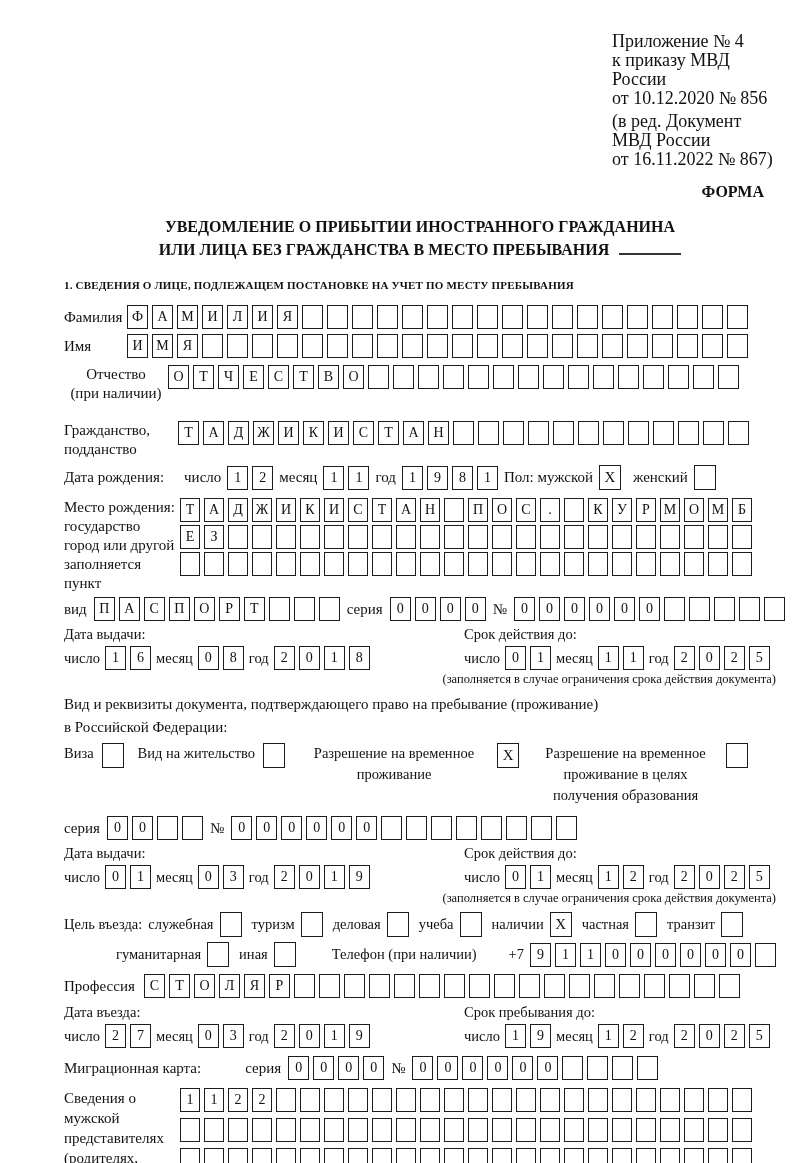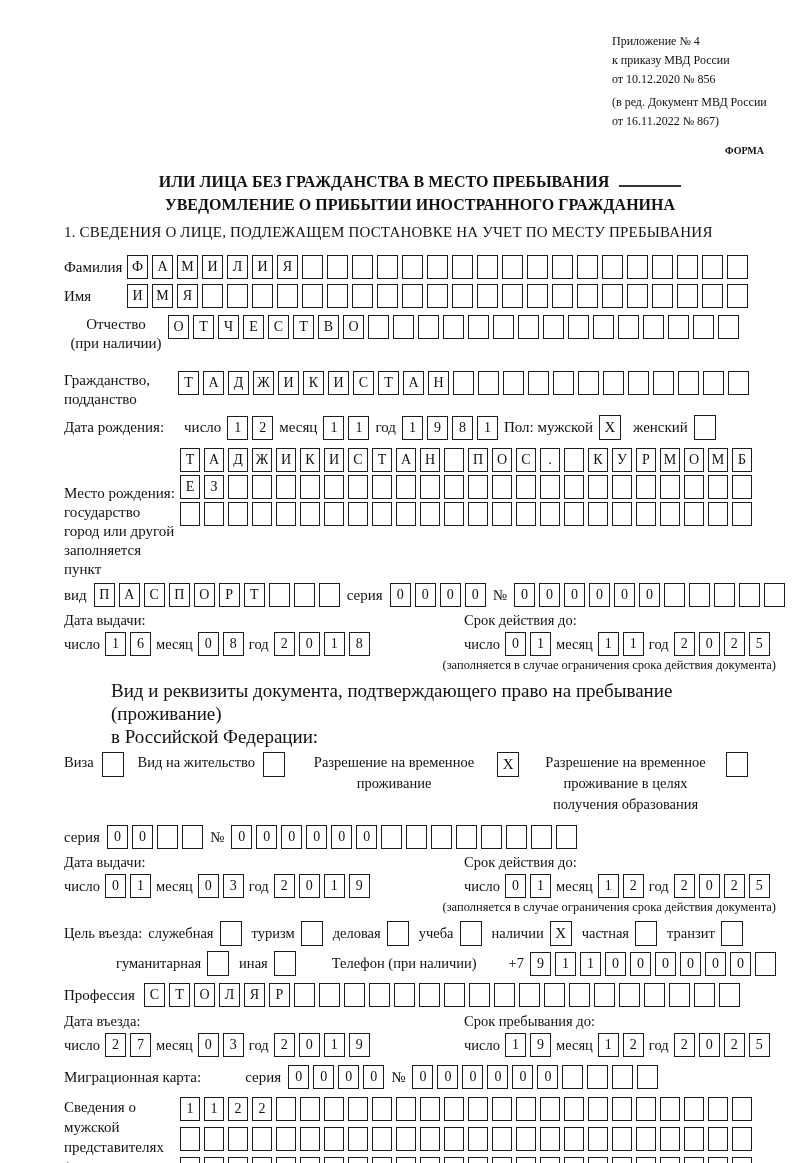--- a/index.html
+++ b/index.html
@@ -1,46 +1,46 @@
 <!DOCTYPE html>
 <html><head>
 <meta charset="utf-8">
 <style>
   html,body{margin:0;padding:0;background:#888;}
   .page{
     width:800px;height:1163px;margin:0 auto;background:#ffffff;color:#111;
     font-family:"Liberation Serif","DejaVu Serif",serif;
     box-sizing:border-box;padding:32px 24px 16px 64px;overflow:hidden;position:relative;
   }
-  .appendix{margin-left:548px;font-size:12px;line-height:19px;}
+  .appendix{margin-left:548px;font-size:18px;line-height:19px;}
   .appendix .gap{height:4px;}
-  .forma{font-weight:bold;font-size:10px;text-align:right;padding-right:12px;margin-top:14px;}
+  .forma{font-weight:bold;font-size:16px;text-align:right;padding-right:12px;margin-top:14px;}
   .title{font-weight:bold;font-size:16px;text-align:center;line-height:23px;margin-top:14px;}
   .blank-line{display:inline-block;width:62px;border-bottom:2px solid #333;height:14px;margin-left:10px;}
-  .sec1{font-weight:normal;font-size:15px;letter-spacing:.2px;margin-top:8px;margin-bottom:14px;}
+  .sec1{font-weight:bold;font-size:11px;letter-spacing:.2px;margin-top:18px;margin-bottom:14px;}
   .row{display:flex;align-items:center;margin-bottom:5px;font-size:15px;}
   .row.top{align-items:flex-start;}
   .lbl{flex:0 0 auto;line-height:19px;}
-  .w63{width:63px;} .w104{width:104px;} .w114{width:114px;} .w116{width:116px;margin-top:36px;}
+  .w63{width:63px;} .w104{width:104px;} .w114{width:114px;} .w116{width:116px;}
   .w72{width:72px;} .w112{width:112px;}
   .cells{display:flex;gap:4px;flex:0 0 auto;}
   .cb{box-sizing:border-box;flex:0 0 auto;width:21px;height:24px;border:1.8px solid #1c1c1c;
       display:flex;align-items:center;justify-content:center;font-size:14px;background:#fff;}
   .sm .cb{width:20px;}
   .chk{box-sizing:border-box;display:inline-flex;width:22px;height:25px;border:1.8px solid #1c1c1c;
        align-items:center;justify-content:center;font-size:15px;flex:0 0 auto;}
   .stack>.cells{margin-bottom:3px;}
   .doc-heading{font-weight:bold;font-size:14.5px;text-align:center;margin:4px 0 5px 0;}
   .inline{display:flex;align-items:center;gap:7px;font-size:15px;margin-bottom:5px;}
   .dates{display:grid;grid-template-columns:400px 1fr;}
   .dates-h{display:grid;grid-template-columns:400px 1fr;font-size:14.5px;margin-top:2px;}
   .dates-h>div{text-align:left;}
   .dg{display:flex;align-items:center;gap:5px;font-size:14.5px;margin-top:3px;}
   .note{font-size:12.5px;text-align:right;margin:2px 0 6px 0;}
-  .intro{font-size:19px;line-height:23px;margin-left:47px;}
+  .intro{font-size:15px;line-height:23px;}
   .opts{display:flex;align-items:flex-start;gap:14px;margin:4px 0 10px 0;font-size:14.5px;}
   .opt{display:flex;align-items:flex-start;gap:8px;}
   .opt .ol{line-height:21px;}
   .opt .ctr{text-align:center;}
   .w190{width:190px;} .w185{width:185px;}
   .purpose{gap:6px;flex-wrap:nowrap;font-size:14.5px;}
   .purpose .chk{margin-right:4px;}
   .indent52{margin-left:52px;}
   .rep{display:flex;align-items:flex-start;margin-top:2px;}
   .rep .lbl{font-size:15px;line-height:20px;}
@@ -56,24 +56,24 @@
     <div>к приказу МВД России</div>
     <div>от 10.12.2020 № 856</div>
     <div class="gap"></div>
     <div>(в ред. Документ МВД России</div>
     <div>от 16.11.2022 № 867)</div>
   </div>
 
   <div class="forma">ФОРМА</div>
 
   <div class="title">
+    <div>УВЕДОМЛЕНИЕ О ПРИБЫТИИ ИНОСТРАННОГО ГРАЖДАНИНА</div>
     <div>
       <span>ИЛИ ЛИЦА БЕЗ ГРАЖДАНСТВА В МЕСТО ПРЕБЫВАНИЯ</span><span class="blank-line"></span>
     </div>
-    <div>УВЕДОМЛЕНИЕ О ПРИБЫТИИ ИНОСТРАННОГО ГРАЖДАНИНА</div>
   </div>
 
   <div class="sec1">1. СВЕДЕНИЯ О ЛИЦЕ, ПОДЛЕЖАЩЕМ ПОСТАНОВКЕ НА УЧЕТ ПО МЕСТУ ПРЕБЫВАНИЯ</div>
 
   <div class="row">
     <div class="lbl w63">Фамилия</div>
     <div class="cells">
         <span class="cb">Ф</span>
         <span class="cb">А</span>
         <span class="cb">М</span>

